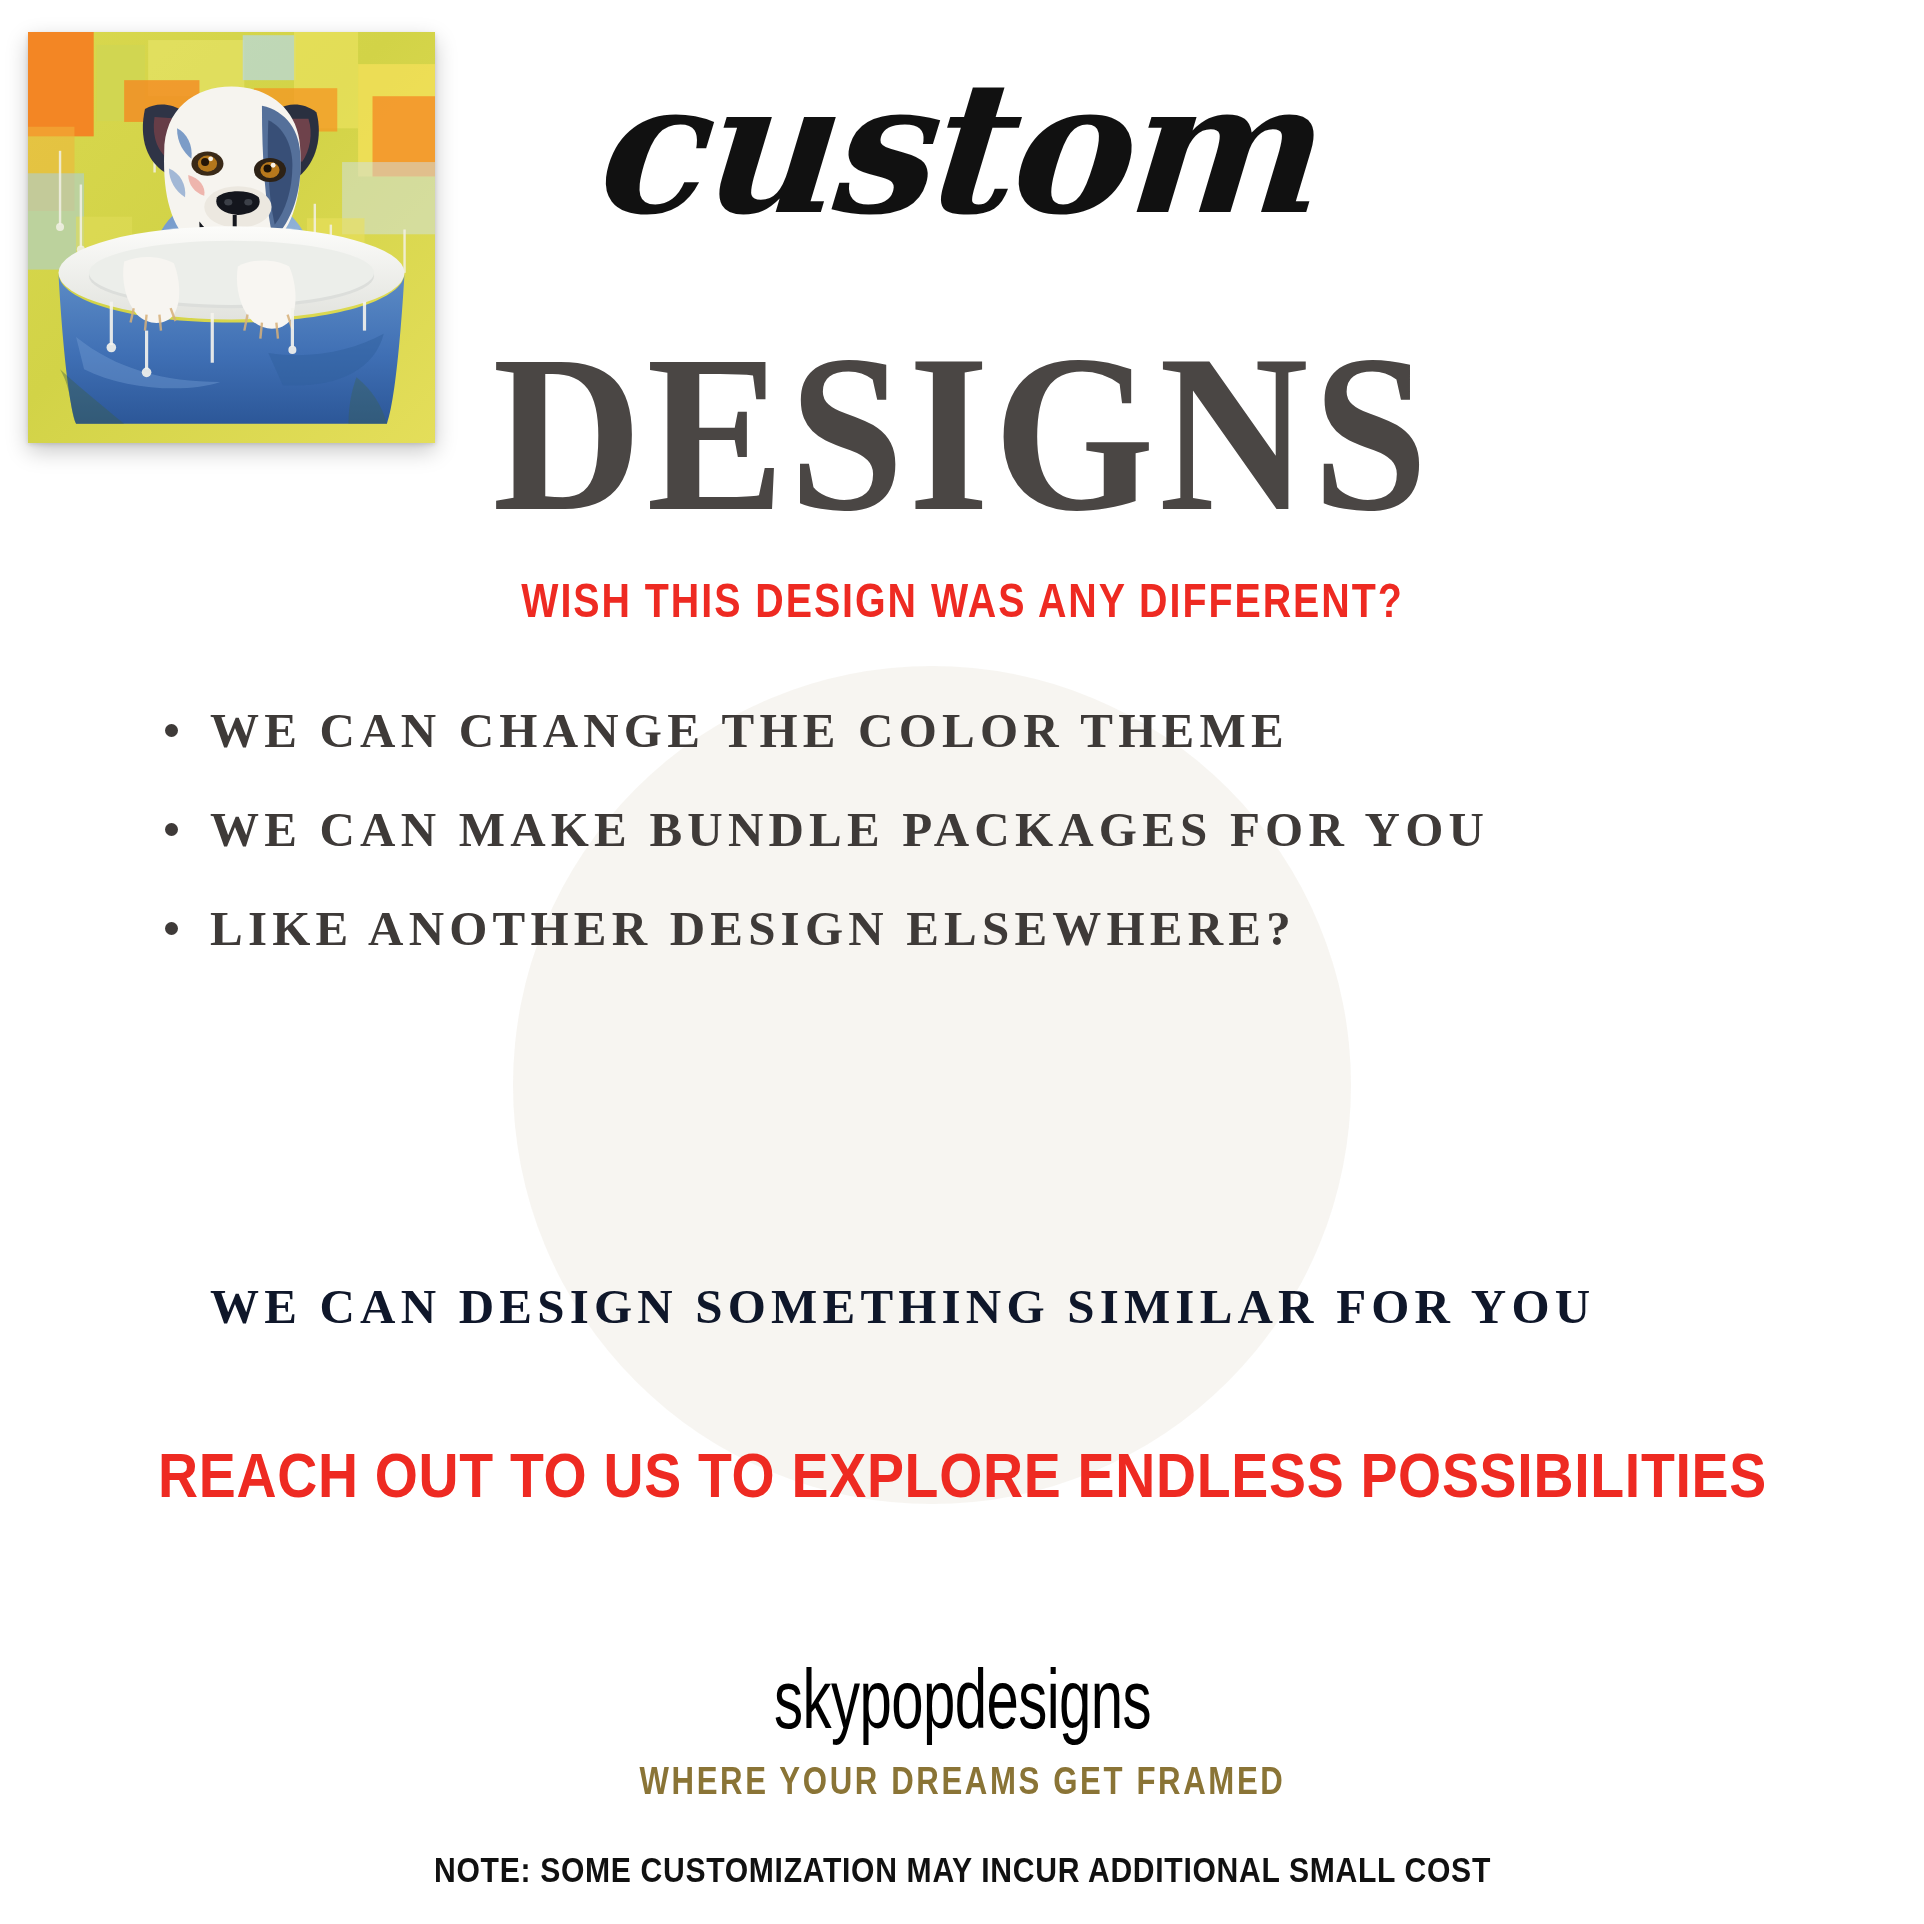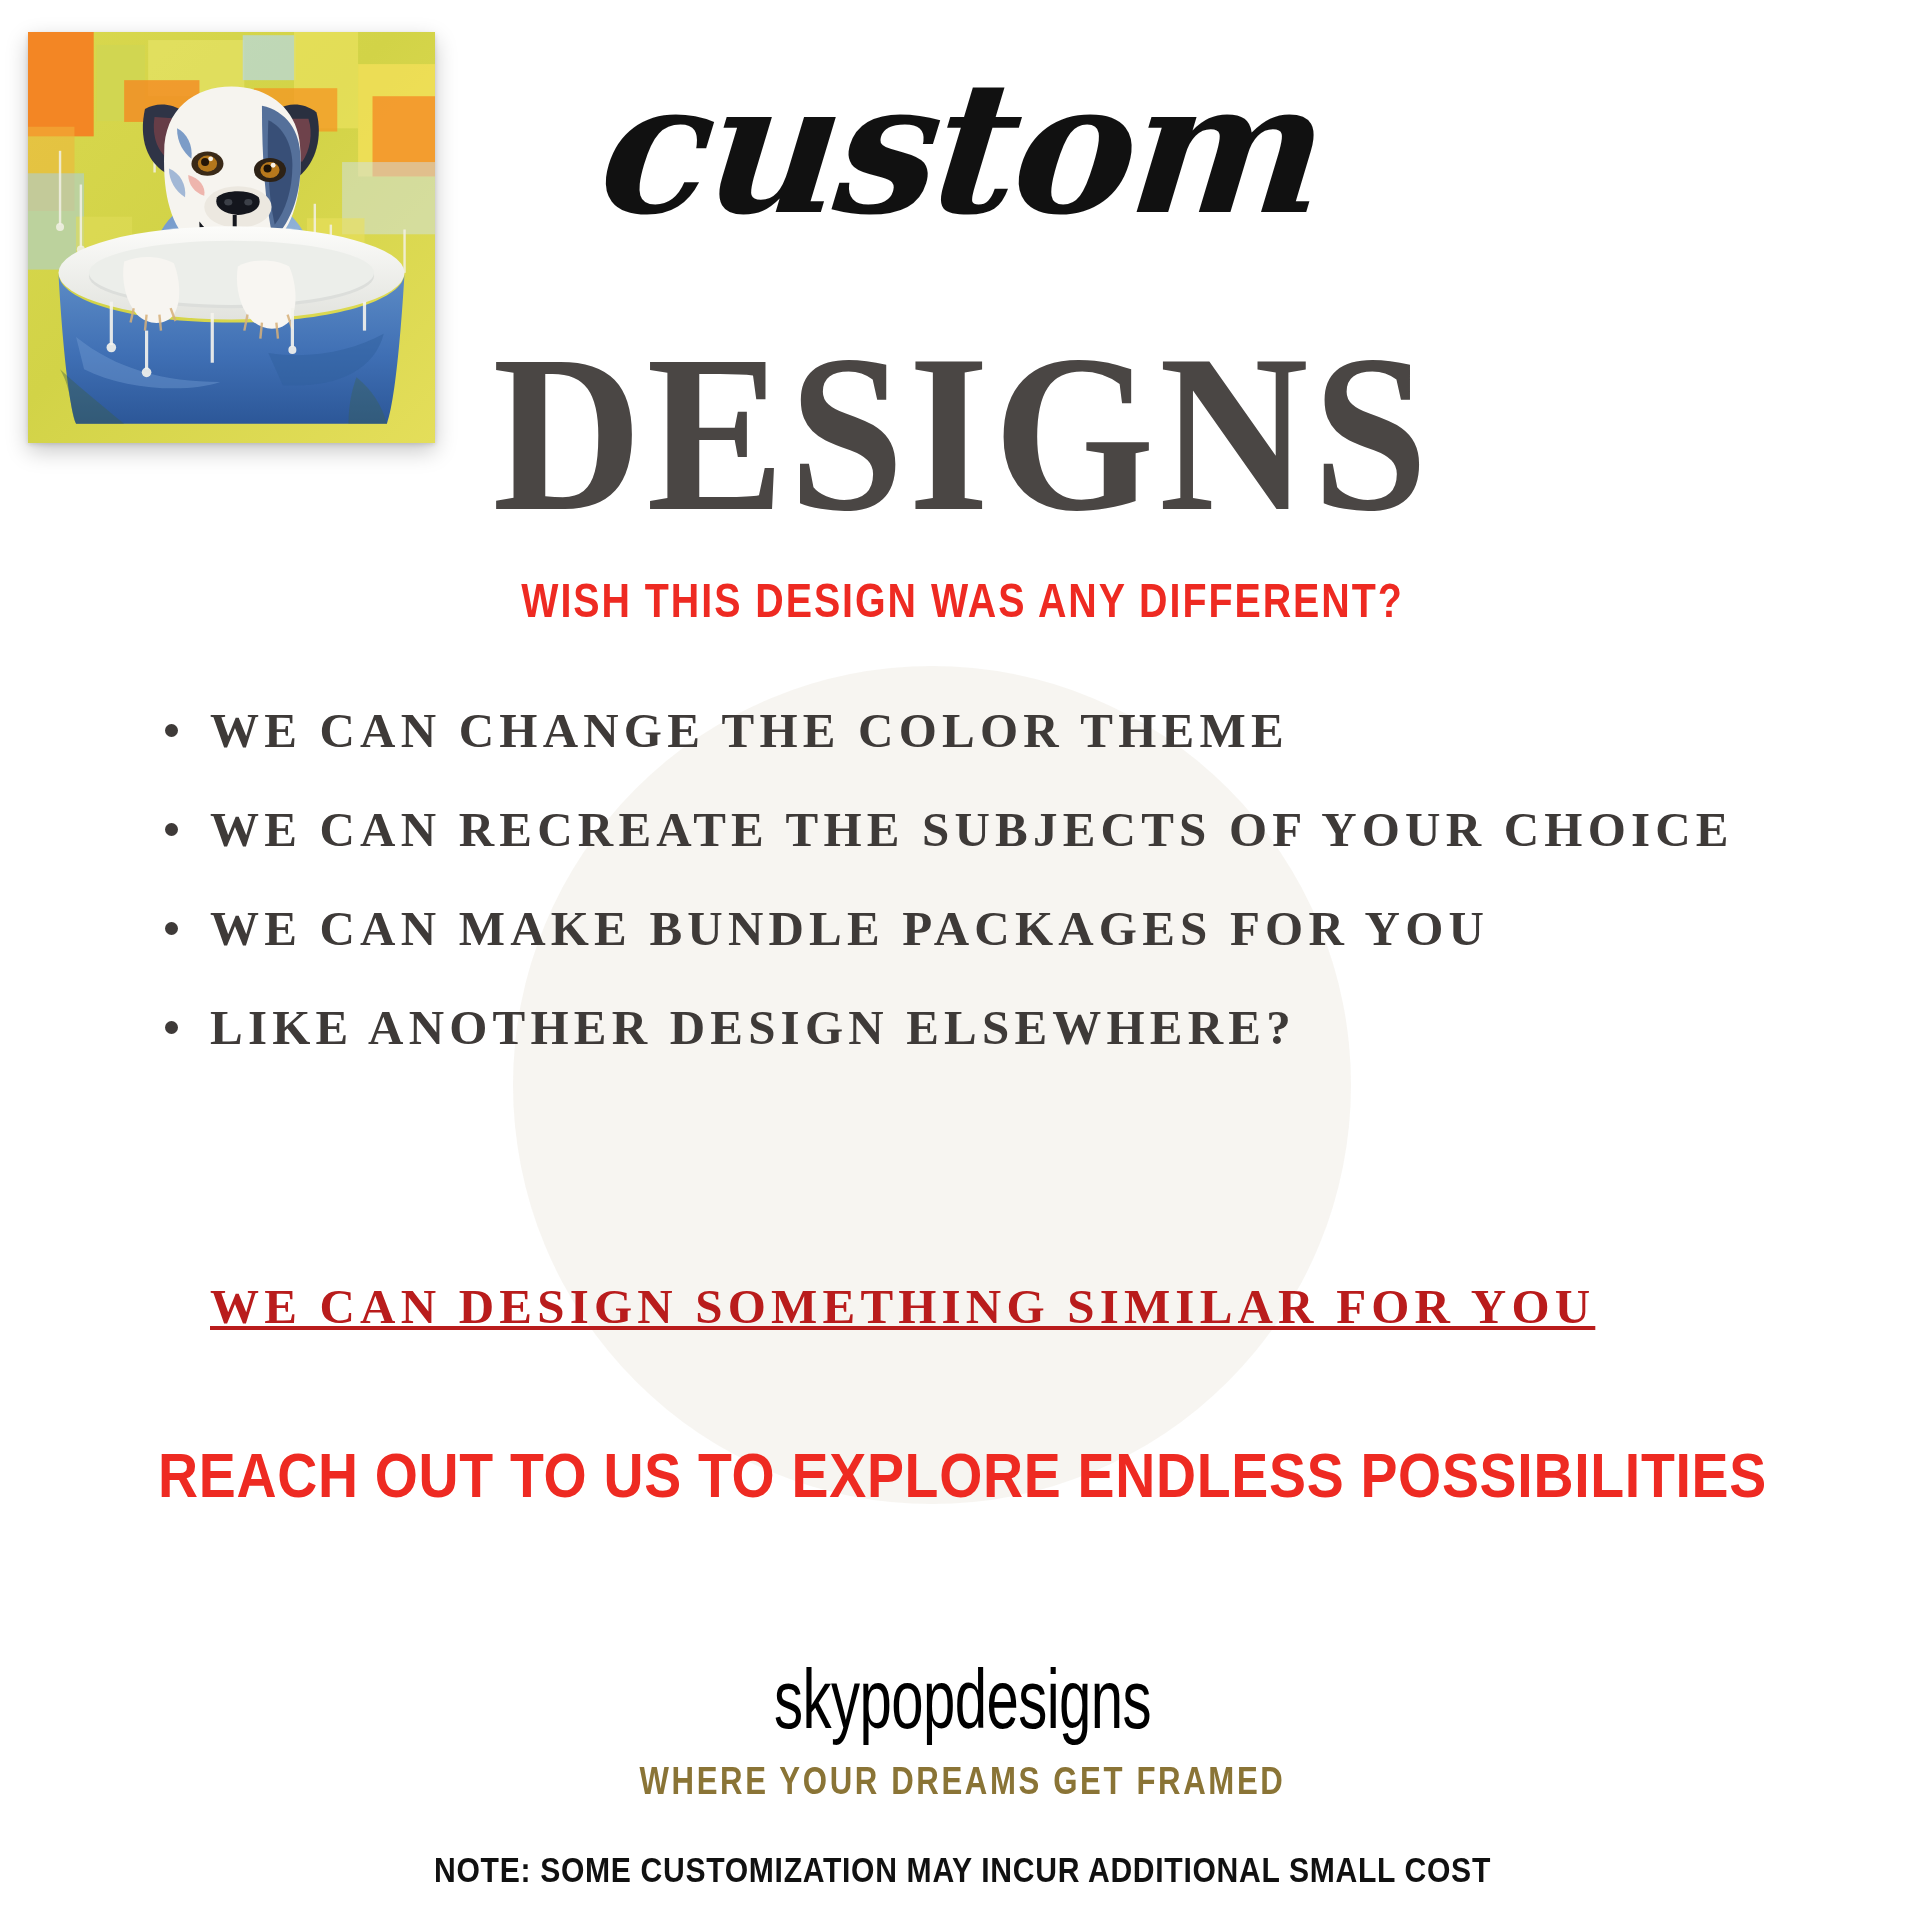--- a/index.html
+++ b/index.html
@@ -105,24 +105,23 @@
     background:#3e3a38;
   }
 
   #continuation-line{
     position:absolute;
     left:210px;top:1282px;
     font-family:"Liberation Serif", serif;
     font-weight:700;
     font-size:49px;
     line-height:1;
-    color:#b91c1c;
+    color:#0f172a;
     letter-spacing:5.2px;
     white-space:nowrap;
-    text-decoration:underline;
   }
 
   
   #cta-line{
     position:absolute;
     left:0;right:0;top:1439px;
     text-align:center;
     font-family:"Liberation Sans", sans-serif;
     font-weight:700;
     font-size:63px;
@@ -308,21 +307,20 @@
 <div id="content">
 
   <div id="title-script">custom</div>
 
   <div id="title-designs">DESIGNS</div>
 
   <div id="subheading">WISH  THIS  DESIGN  WAS ANY DIFFERENT?</div>
 
   <ul id="bullet-list">
     <li>WE CAN CHANGE THE COLOR THEME</li>
-    <li>WE CAN RECREATE THE SUBJECTS OF YOUR CHOICE</li>
     <li>WE CAN MAKE BUNDLE PACKAGES FOR YOU</li>
     <li>LIKE ANOTHER DESIGN ELSEWHERE?</li>
   </ul>
 
   <div id="continuation-line">WE CAN DESIGN SOMETHING SIMILAR FOR YOU</div>
 
   <div id="cta-line">REACH OUT TO US TO EXPLORE ENDLESS POSSIBILITIES</div>
 
   <div id="brand-name">skypopdesigns</div>
 

